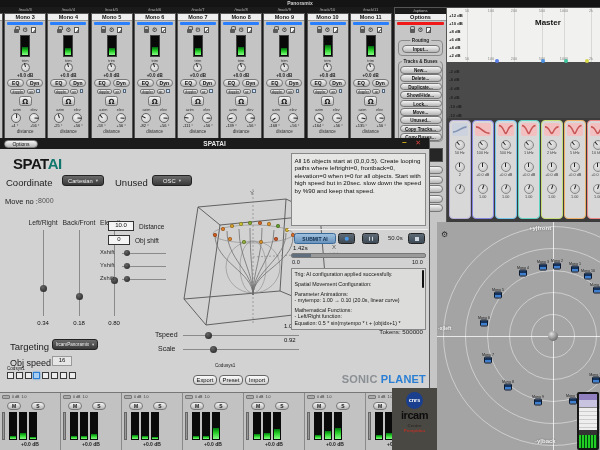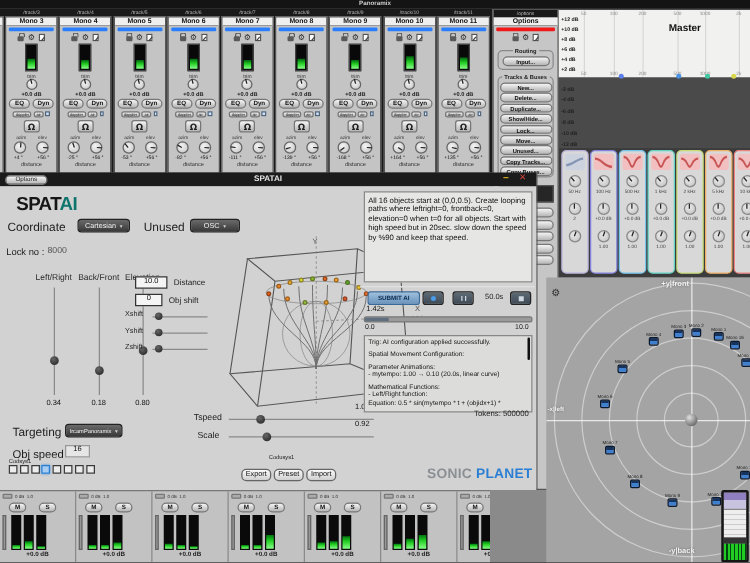--- a/index.html
+++ b/index.html
@@ -1025,21 +1025,21 @@
       <span class="flabel" style="left:6px;top:28px;font-size:9.5px">Coordinate</span>
       <div class="dd" style="left:62px;top:26px;width:42px;height:11px">
         <span>Cartesian</span>
           <span class="car">▾</span>
       </div>
       <span class="flabel" style="left:115px;top:28px;font-size:9.5px">Unused</span>
       <div class="dd" style="left:152px;top:26px;width:40px;height:11px">
         <span>OSC</span>
           <span class="car">▾</span>
       </div>
-      <span class="flabel" style="left:5px;top:48px;font-size:7.5px">Lock no :</span>
+      <span class="flabel" style="left:5px;top:48px;font-size:7.5px">Move no :</span>
       <span class="flabel gray" style="left:38px;top:48px;font-size:7px;font-weight:normal">8000</span>
 
       <div>
 
           <div class="vslider" style="left: 21px;">
             <div class="vs-label">Left/Right</div>
             <div class="vs-track">
               <i class="vs-knob" style="top: 55px;"></i>
             </div>
             <div class="vs-val">0.34</div>
@@ -1368,14 +1368,20 @@
           </div>
           <div class="bm-bar">
             <i style="height: 22%;"></i>
           </div>
 
         </div>
         <div class="b-gain">+0.0 dB</div>
       </div>
     </div>
 
+  <div id="ircam">
+    <div id="cnrs">cnrs</div>
+    <div id="irc-name">ircam</div>
+    <div id="irc-c1">Centre</div>
+    <div id="irc-c2">Pompidou</div>
+  </div>
 
 </div>
 
 </body></html>

